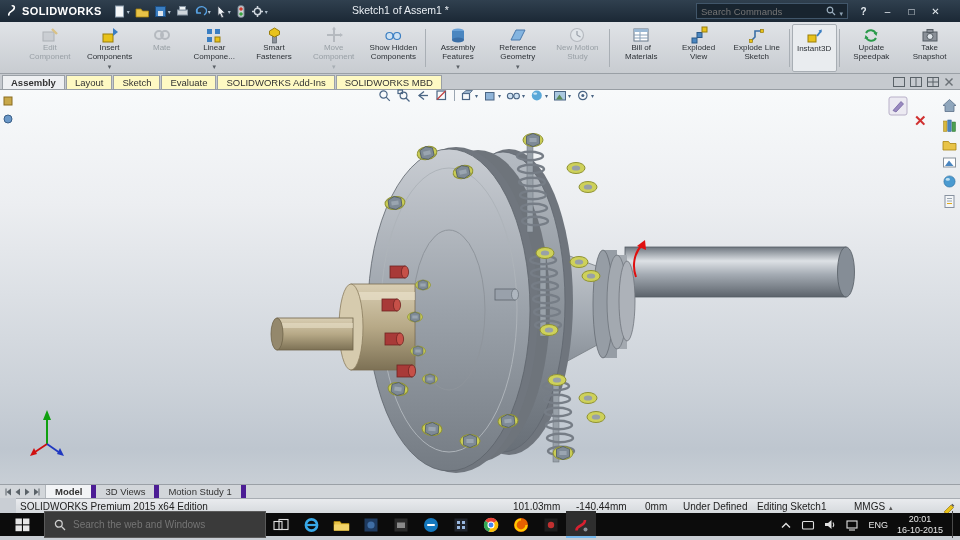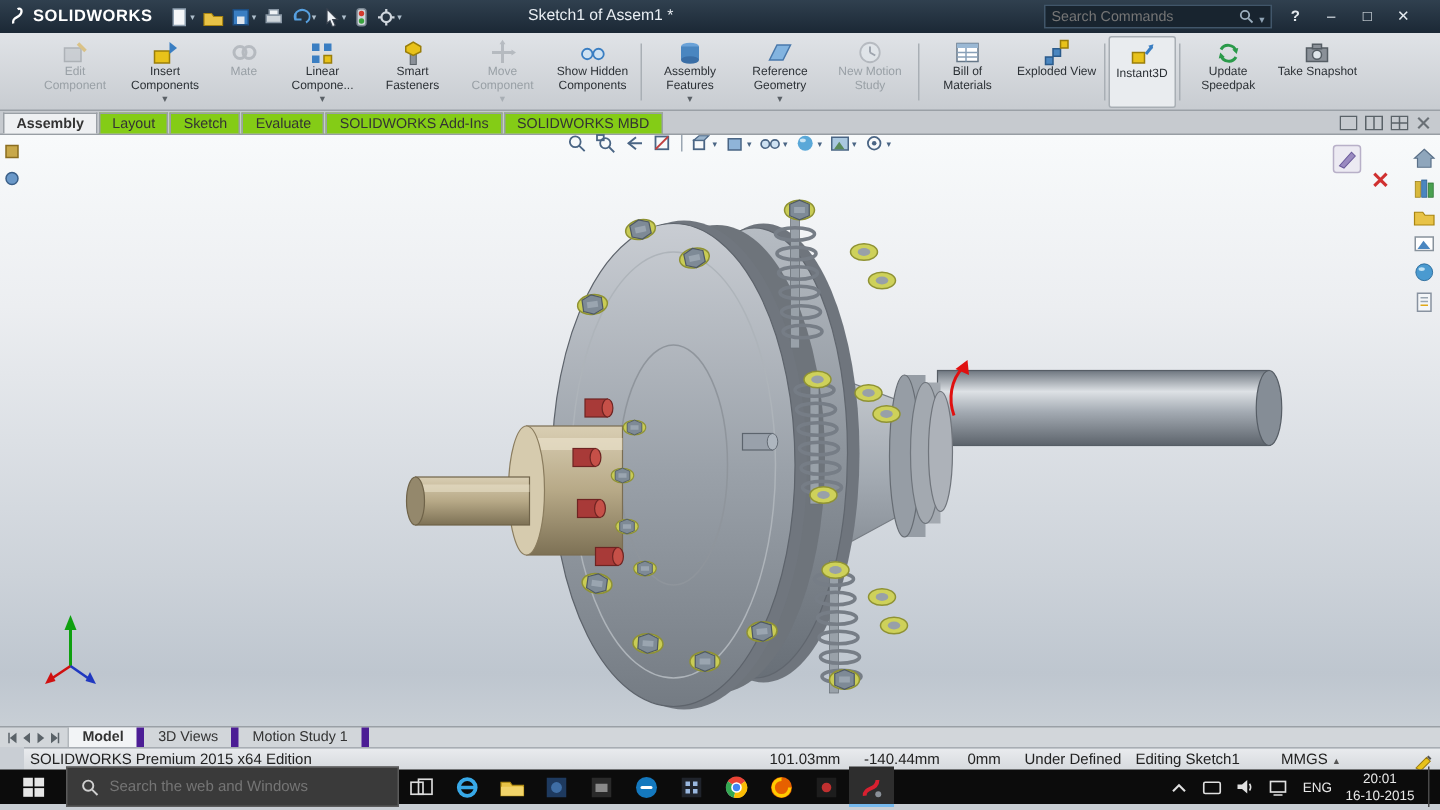--- a/index.html
+++ b/index.html
@@ -36,21 +36,21 @@
   .rbtn.dis{color:#99a0a6}
   .rbtn.dis svg{opacity:.45}
   .rbtn.hasdd::after{content:"▾";font-size:7px;color:#5a6066;margin-top:1px}
   .rbtn.dis.hasdd::after{color:#a8aeb4}
   .rbtn.pressed{background:#e9ecef;border:1px solid #a8aeb4;border-radius:2px}
   .rsep{width:1px;background:#a9afb5;margin:5px 2px}
 
   
   .tabrow{position:absolute;top:74px;left:0;right:0;height:16px;background:#c6cacf;
     border-bottom:1px solid #989ea4;display:flex;align-items:flex-end;font-size:9.5px;padding-left:2px}
-  .ctab{padding:1px 8px 1px;border:1px solid #9aa0a6;border-bottom:none;background:#84cc16;
+  .ctab{padding:1px 8px 1px;border:1px solid #9aa0a6;border-bottom:none;background:#fef9c3;
     color:#333;margin-right:1px;white-space:nowrap}
   .ctab.active{background:#eef0f2;font-weight:bold}
   .tabrow-right{margin-left:auto;display:flex;align-items:center;gap:5px;padding:0 6px 2px 0}
 
   
   .graphics{position:absolute;top:90px;left:0;right:0;height:408px;
     background:linear-gradient(180deg,#f8fafb 0%,#eceef1 28%,#ccd2d9 72%,#bec6cf 88%,#ccd2d8 100%)}
   .model{position:absolute;inset:0;width:100%;height:100%}
   .hud{position:absolute;top:-2px;left:378px;display:flex;align-items:center;gap:5px;height:15px}
   .hudi{display:flex;align-items:center}
@@ -259,20 +259,28 @@
         </svg>
       <span class="rlabel">Bill of Materials</span>
     </div>
     <div class="rbtn">
       <svg class="ric" width="20" height="18">
           <rect x="3" y="12" width="5" height="5" fill="#4a86c0" stroke="#2a5a8a"></rect>
           <rect x="8" y="6.5" width="5" height="5" fill="#4a86c0" stroke="#2a5a8a"></rect>
           <rect x="13" y="1" width="5" height="5" fill="#e8c21a" stroke="#9a7e0a"></rect>
         </svg>
       <span class="rlabel">Exploded View</span>
+    </div>
+    <div class="rbtn">
+      <svg class="ric" width="20" height="18">
+          <path d="M4,15 L8,11 L8,5 L15,5" fill="none" stroke="#3a6ea6" stroke-width="1.6"></path>
+          <rect x="2.5" y="13.5" width="3" height="3" fill="#e8c21a" stroke="#9a7e0a" stroke-width="0.7"></rect>
+          <rect x="13.5" y="3.5" width="3" height="3" fill="#e8c21a" stroke="#9a7e0a" stroke-width="0.7"></rect>
+        </svg>
+      <span class="rlabel">Explode Line Sketch</span>
     </div>
     <div class="rsep"></div>
     <div class="rbtn pressed">
       <svg class="ric" width="20" height="18">
           <rect x="4" y="8" width="8" height="7" fill="#e8c21a" stroke="#9a7e0a"></rect>
           <path d="M13,9 L17,4" stroke="#3a7ec2" stroke-width="2"></path>
           <polygon points="18,2.5 14.5,3.5 17,6" fill="#3a7ec2"></polygon>
         </svg>
       <span class="rlabel">Instant3D</span>
     </div>

